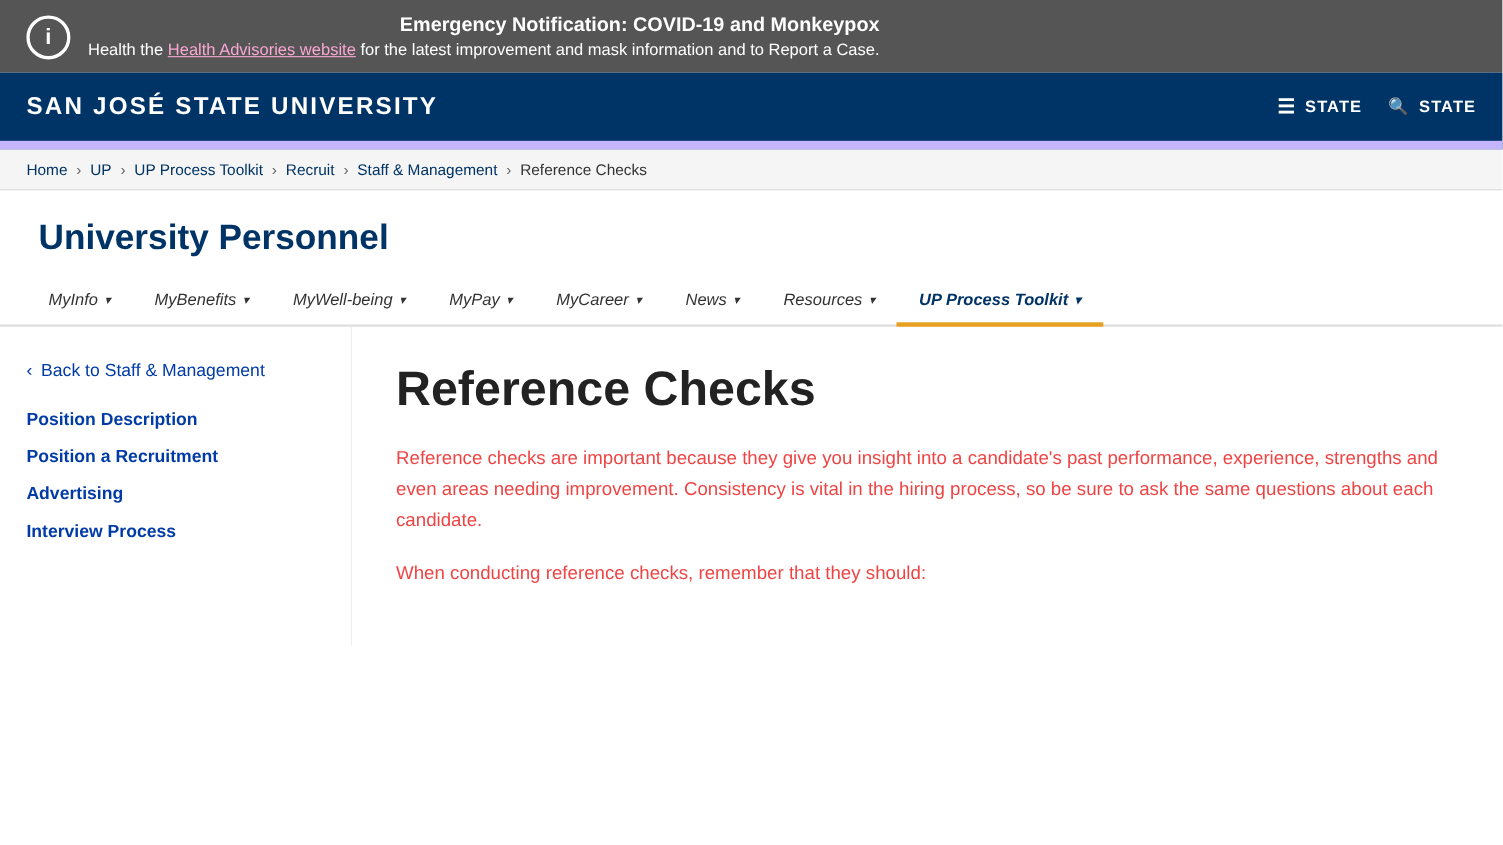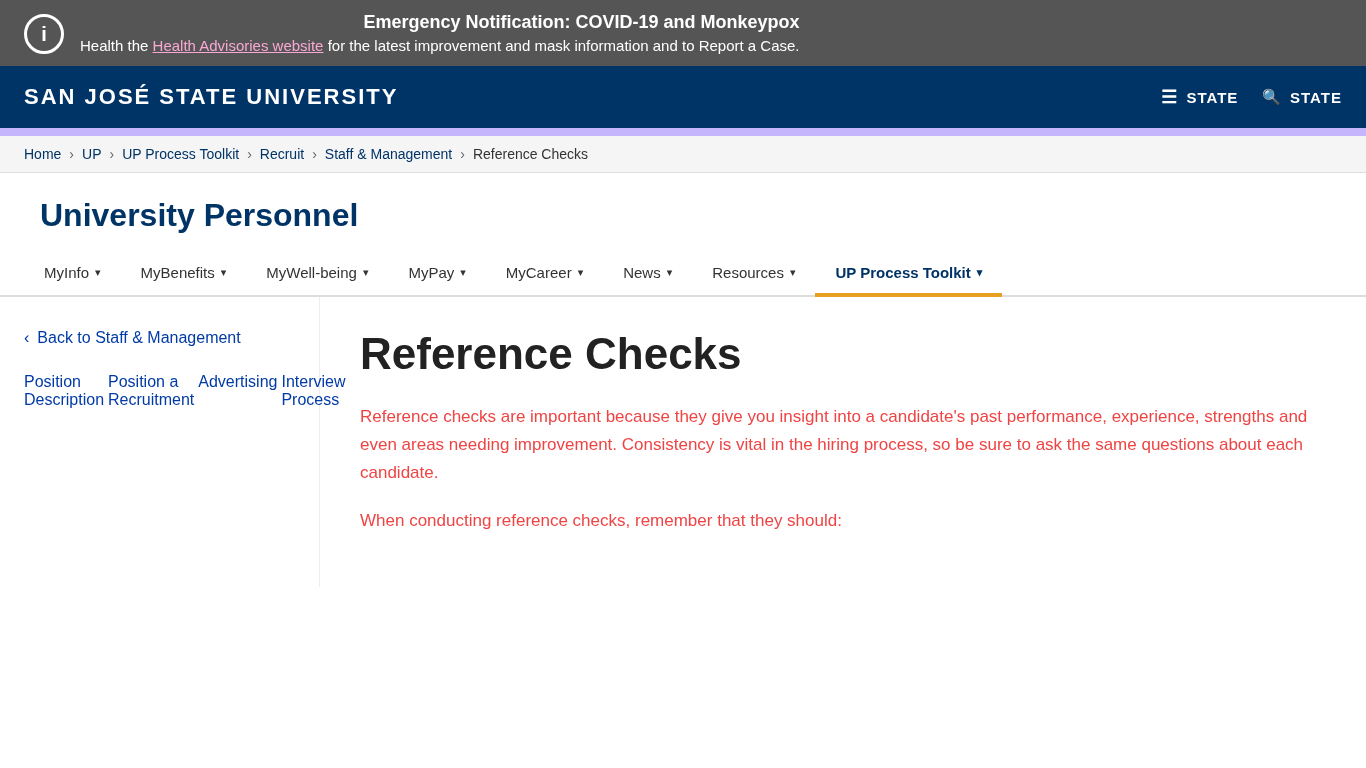--- a/index.html
+++ b/index.html
@@ -83,22 +83,21 @@
       font-size: 14px;
       flex-wrap: wrap;
       text-align: right;
     }
     .breadcrumb-bar a { color: #003366; text-decoration: none; }
     .breadcrumb-bar .separator { color: #666; }
     .breadcrumb-bar .current { color: #333; }
 
     
     .page-title-section {
-      padding: 24px 10px 0;
-      margin-left: 30px;
+      padding: 24px 35px 0;
     }
     .page-title {
       color: #003366;
       font-size: 32px;
       font-weight: bold;
       margin-bottom: 0;
     }
 
     
     .nav-tabs {
@@ -113,20 +112,21 @@
       cursor: pointer;
       font-size: 15px;
       color: #333;
       display: flex;
       align-items: center;
       gap: 6px;
       border-bottom: 4px solid transparent;
       margin-bottom: -2px;
       white-space: nowrap;
       text-decoration: none;
+      font-style: italic;
     }
     .nav-tab.active {
       border-bottom: 4px solid #e8a020;
       font-weight: bold;
       color: #003366;
     }
     .nav-tab .chevron { font-size: 11px; }
 
     
     .main-layout {
@@ -146,22 +146,23 @@
       align-items: center;
       gap: 8px;
       color: #003ba6;
       font-size: 16px;
       text-decoration: none;
       margin-bottom: 20px;
     }
     .sidebar-nav {
       list-style: none;
       display: flex;
-      flex-direction: row;
+      flex-direction: column;
       gap: 4px;
+      font-weight: bold;
     }
     .sidebar-nav li a {
       color: #003ba6;
       text-decoration: none;
       font-size: 16px;
       padding: 6px 0;
       display: block;
     }
 
     

